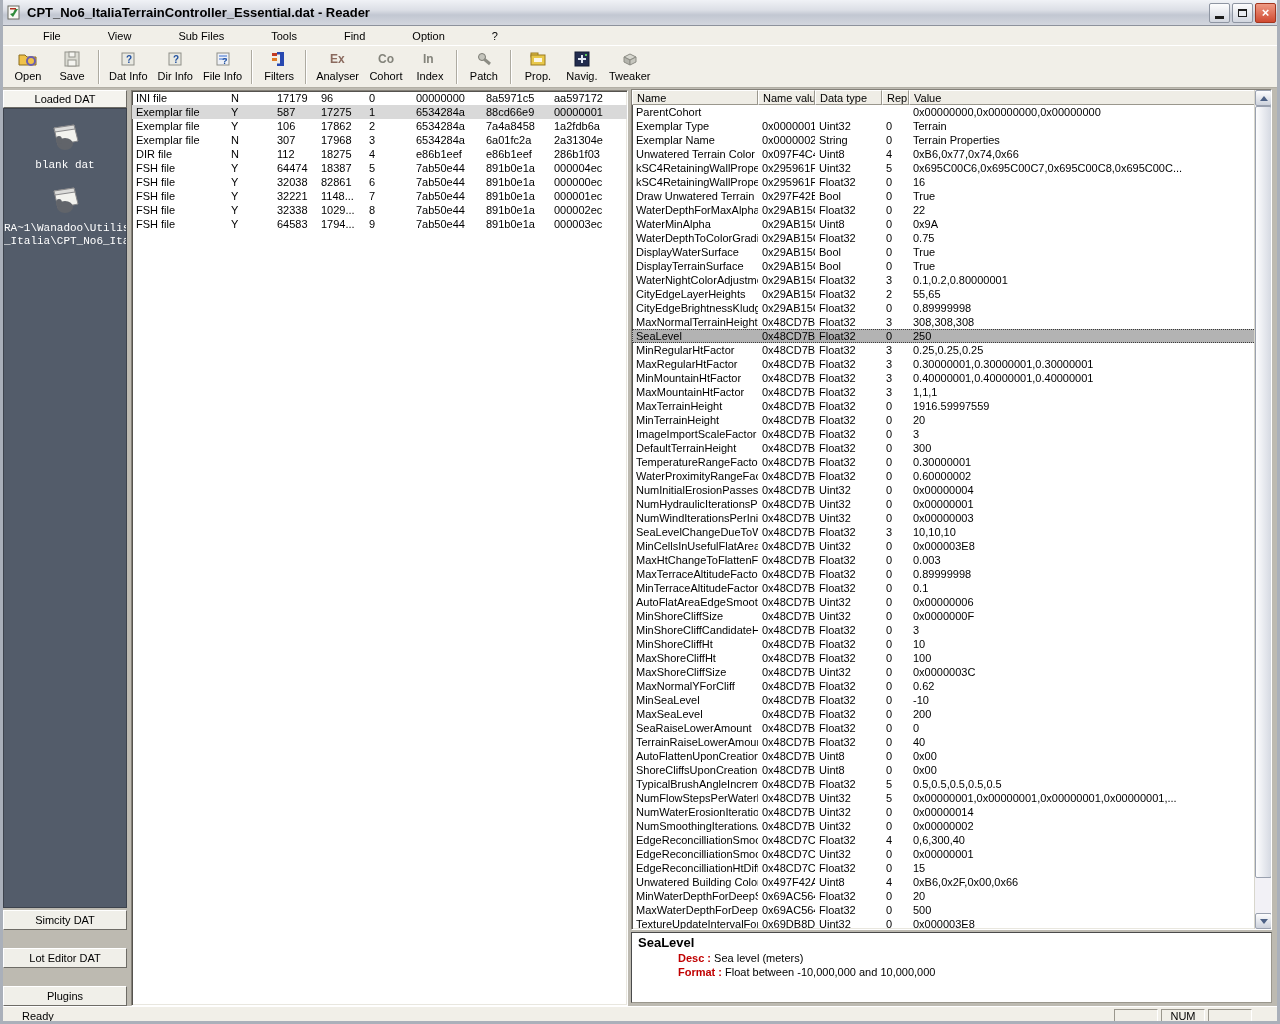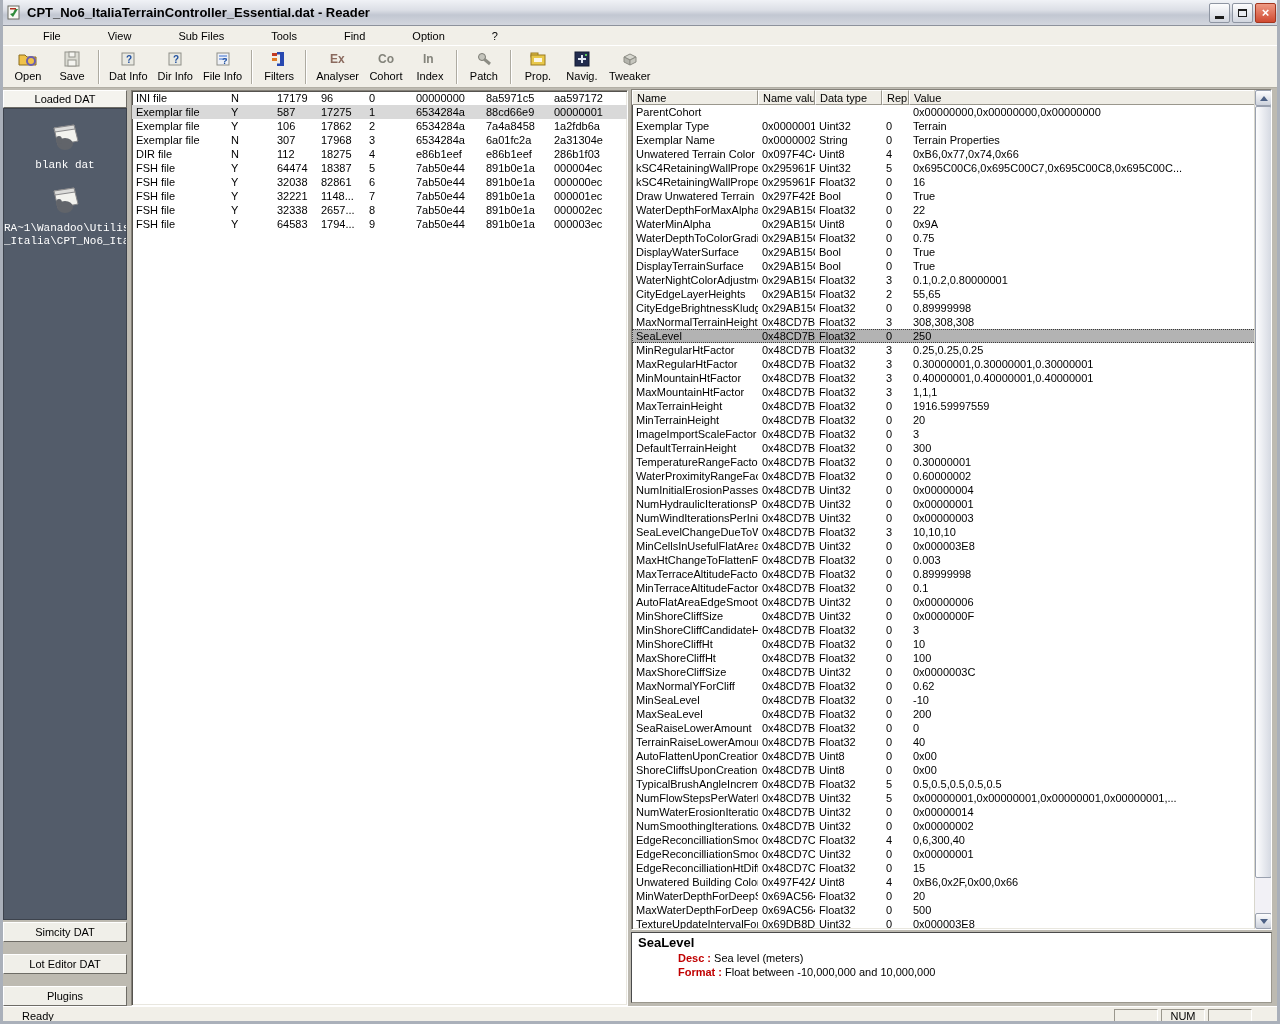--- a/index.html
+++ b/index.html
@@ -41,21 +41,21 @@
   .sunken { border:1px solid; border-color:#848078 #fff #fff #848078;
     box-shadow: inset 1px 1px 0 #55534e, inset -1px -1px 0 #e9e7df; }
 
   
   .sidebar { position:absolute; left:3px; top:2px; width:124px; height:916px; display:flex; flex-direction:column; }
   .sidebar-header { height:18px; background:#f4f3ee; border:1px solid; border-color:#fff #6e6c66 #6e6c66 #fff;
     text-align:center; line-height:16px; }
   .sidebar-body { flex:1; background:#535c6a; border:1px solid #3d434d; overflow:hidden; color:#fff; text-align:center; }
   .dat-item { margin-top:14px;font-family:Liberation Mono, monospace; }
   .dat-item .dlabel { display:block; margin-top:3px; line-height:13px; white-space:nowrap; overflow:hidden; color:#fff; }
-  .sidebar-buttons { display:flex; flex-direction:column; gap:12px; padding-top:2px; }
+  .sidebar-buttons { display:flex; flex-direction:column; gap:18px; padding-top:2px; }
   .side-btn { height:20px; background:#f0efe9; border:1px solid; border-color:#fff #6e6c66 #6e6c66 #fff;
     text-align:center; line-height:18px; }
 
   
   .lv-head { display:grid; height:15px; background:#efede6; }
   .hcell { border-top:1px solid #fff; border-left:1px solid #fff; border-right:1px solid #9a978d;
     border-bottom:1px solid #9a978d; padding:1px 0 0 4px; white-space:nowrap; overflow:hidden; background:#efede6; }
   .lv-row { display:grid; height:14px; line-height:14px; }
   .cell { padding-left:4px; white-space:nowrap; overflow:hidden; }
 
@@ -344,21 +344,21 @@
           <span class="cell">1148...</span>
           <span class="cell">7</span>
           <span class="cell">7ab50e44</span>
           <span class="cell">891b0e1a</span>
           <span class="cell">000001ec</span>
         </div>
           <div class="lv-row entries-row">
           <span class="cell">FSH file</span>
           <span class="cell">Y</span>
           <span class="cell">32338</span>
-          <span class="cell">2657...</span>
+          <span class="cell">1029...</span>
           <span class="cell">8</span>
           <span class="cell">7ab50e44</span>
           <span class="cell">891b0e1a</span>
           <span class="cell">000002ec</span>
         </div>
           <div class="lv-row entries-row">
           <span class="cell">FSH file</span>
           <span class="cell">Y</span>
           <span class="cell">64583</span>
           <span class="cell">1794...</span>

